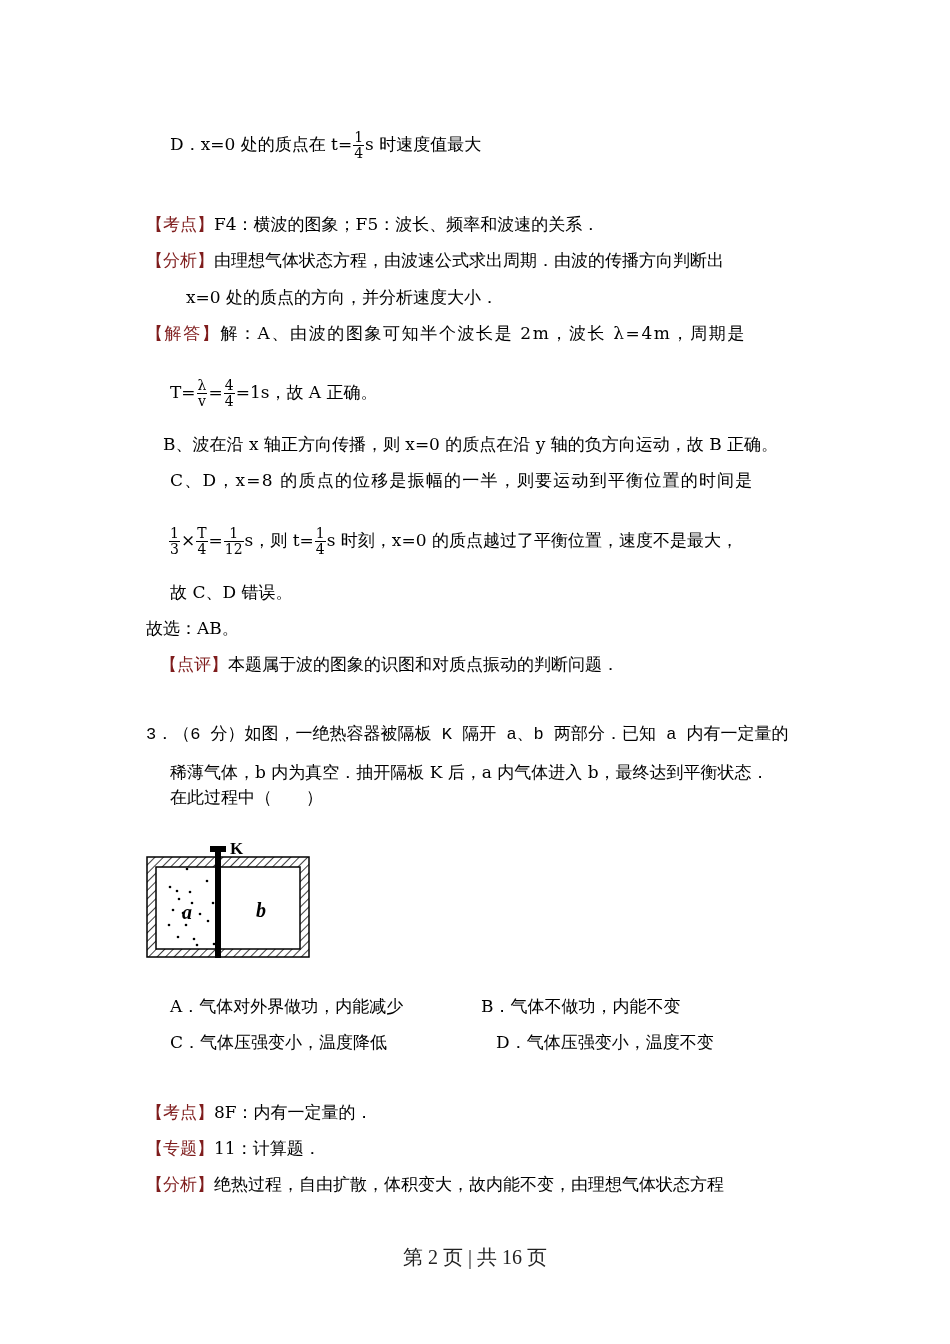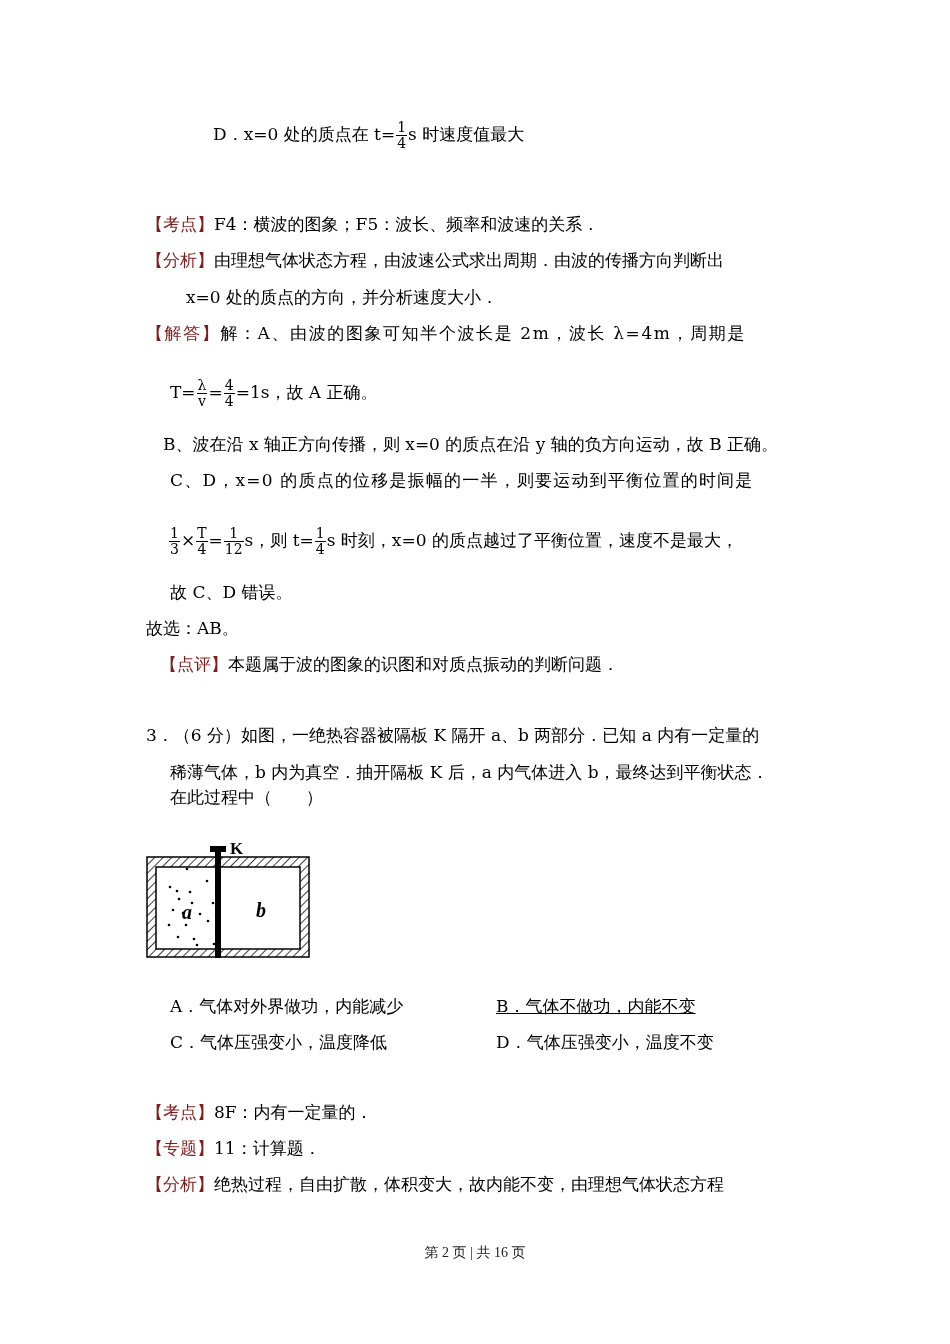--- a/index.html
+++ b/index.html
@@ -3,60 +3,60 @@
 <meta charset="utf-8">
 <style>
   html, body { margin:0; padding:0; background:#ffffff; }
   body { width:950px; height:1344px; position:relative; overflow:hidden;
          font-family:"DejaVu Serif","Liberation Serif",serif; color:#000; }
   .line { position:absolute; font-size:17px; line-height:24px; white-space:nowrap; }
   .tag { color:#7f1d1d; }
   .frac { display:inline-block; vertical-align:middle; text-align:center; font-size:14px; line-height:15px; margin:0 1px; }
   .frac .num { display:block; border-bottom:1px solid #000; padding:0 1px; }
   .frac .den { display:block; padding:0 1px; }
-  .footer { position:absolute; top:1244px; left:0; width:950px; text-align:center; font-size:14px; color:#222;
+  .footer { position:absolute; top:1244px; left:0; width:950px; text-align:center; font-size:20px; color:#222;
             font-family:"Liberation Serif",serif; }
   .fig { position:absolute; left:146px; top:840px; }
 </style>
 </head>
 <body>
 
-<div class="line" style="left:170px;top:120px;margin-left:43px;">
+<div class="line" style="left:170px;top:130px;">
   <span>D．x=0 处的质点在 t=</span><span class="frac"><span class="num">1</span><span class="den">4</span></span><span>s 时速度值最大</span>
 </div>
 
 <div class="line" style="left:146px;top:212px;">
   <span class="tag">【考点】</span><span>F4：横波的图象；F5：波长、频率和波速的关系．</span>
 </div>
 <div class="line" style="left:146px;top:248px;">
   <span class="tag">【分析】</span><span>由理想气体状态方程，由波速公式求出周期．由波的传播方向判断出</span>
 </div>
 <div class="line" style="left:186px;top:285px;">x=0 处的质点的方向，并分析速度大小．</div>
 <div class="line" style="left:146px;top:321px;letter-spacing:1.6px;">
   <span class="tag">【解答】</span><span>解：A、由波的图象可知半个波长是 2m，波长 λ=4m，周期是</span>
 </div>
 
 <div class="line" style="left:170px;top:378px;">
   <span>T=</span><span class="frac"><span class="num">λ</span><span class="den">v</span></span><span>=</span><span class="frac"><span class="num">4</span><span class="den">4</span></span><span>=1s，故 A 正确。</span>
 </div>
 
 <div class="line" style="left:163px;top:432px;">B、波在沿 x 轴正方向传播，则 x=0 的质点在沿 y 轴的负方向运动，故 B 正确。</div>
-<div class="line" style="left:170px;top:468px;letter-spacing:1.2px;">C、D，x=0 的质点的位移是振幅的一半，则要运动到平衡位置的时间是</div>
+<div class="line" style="left:170px;top:468px;letter-spacing:1.2px;">C、D，x=8 的质点的位移是振幅的一半，则要运动到平衡位置的时间是</div>
 
 <div class="line" style="left:168px;top:526px;">
   <span class="frac"><span class="num">1</span><span class="den">3</span></span><span>×</span><span class="frac"><span class="num">T</span><span class="den">4</span></span><span>=</span><span class="frac"><span class="num">1</span><span class="den">12</span></span><span>s，则 t=</span><span class="frac"><span class="num">1</span><span class="den">4</span></span><span>s 时刻，x=0 的质点越过了平衡位置，速度不是最大，</span>
 </div>
 
 <div class="line" style="left:170px;top:580px;">故 C、D 错误。</div>
 <div class="line" style="left:146px;top:616px;">故选：AB。</div>
 <div class="line" style="left:160px;top:652px;">
   <span class="tag">【点评】</span><span>本题属于波的图象的识图和对质点振动的判断问题．</span>
 </div>
 
-<div class="line" style="left:146px;top:723px;">3．（6 分）如图，一绝热容器被隔板 K 隔开 a、b 两部分．已知 a 内有一定量的</div>
+<div class="line" style="left:146px;top:723px;font-family:Liberation Mono, monospace;">3．（6 分）如图，一绝热容器被隔板 K 隔开 a、b 两部分．已知 a 内有一定量的</div>
 <div class="line" style="left:170px;top:760px;">稀薄气体，b 内为真空．抽开隔板 K 后，a 内气体进入 b，最终达到平衡状态．</div>
 <div class="line" style="left:170px;top:785px;">在此过程中（　　）</div>
 
 <div class="fig">
   <svg width="170" height="125" viewBox="0 0 170 125" xmlns="http://www.w3.org/2000/svg">
     <defs>
       <pattern id="hatch" width="6" height="6" patternUnits="userSpaceOnUse" patternTransform="rotate(45)">
         <line x1="0" y1="0" x2="0" y2="6" stroke="#000" stroke-width="1.5"></line>
       </pattern>
     </defs>
@@ -85,21 +85,21 @@
         <circle cx="51" cy="105" r="1.3"></circle>
       <circle cx="68" cy="104" r="1.3"></circle>
     </g>
     <text x="84" y="14" font-family="Liberation Serif, serif" font-weight="bold" font-size="17">K</text>
     <text x="36" y="79" font-family="Liberation Serif, serif" font-style="italic" font-weight="bold" font-size="20">a</text>
     <text x="110" y="77" font-family="Liberation Serif, serif" font-style="italic" font-weight="bold" font-size="20">b</text>
   </svg>
 </div>
 
 <div class="line" style="left:170px;top:994px;">A．气体对外界做功，内能减少</div>
-<div class="line" style="left:496px;top:994px;text-decoration:underline;">B．气体不做功，内能不变</div>
+<div class="line" style="left:481px;top:994px;">B．气体不做功，内能不变</div>
 <div class="line" style="left:170px;top:1030px;">C．气体压强变小，温度降低</div>
 <div class="line" style="left:496px;top:1030px;text-align:right;">D．气体压强变小，温度不变</div>
 
 <div class="line" style="left:146px;top:1100px;">
   <span class="tag">【考点】</span><span>8F：内有一定量的．</span>
 </div>
 <div class="line" style="left:146px;top:1136px;">
   <span class="tag">【专题】</span><span>11：计算题．</span>
 </div>
 <div class="line" style="left:146px;top:1172px;">

